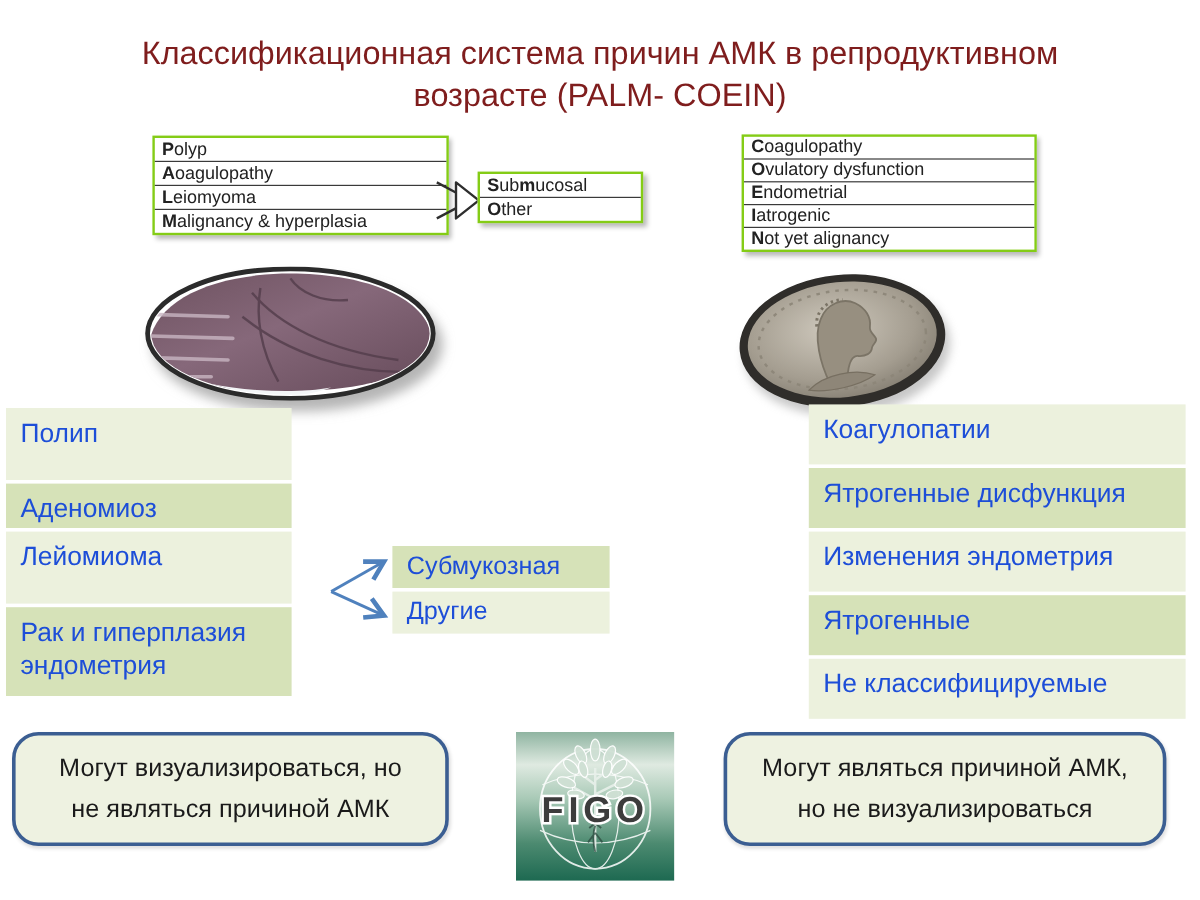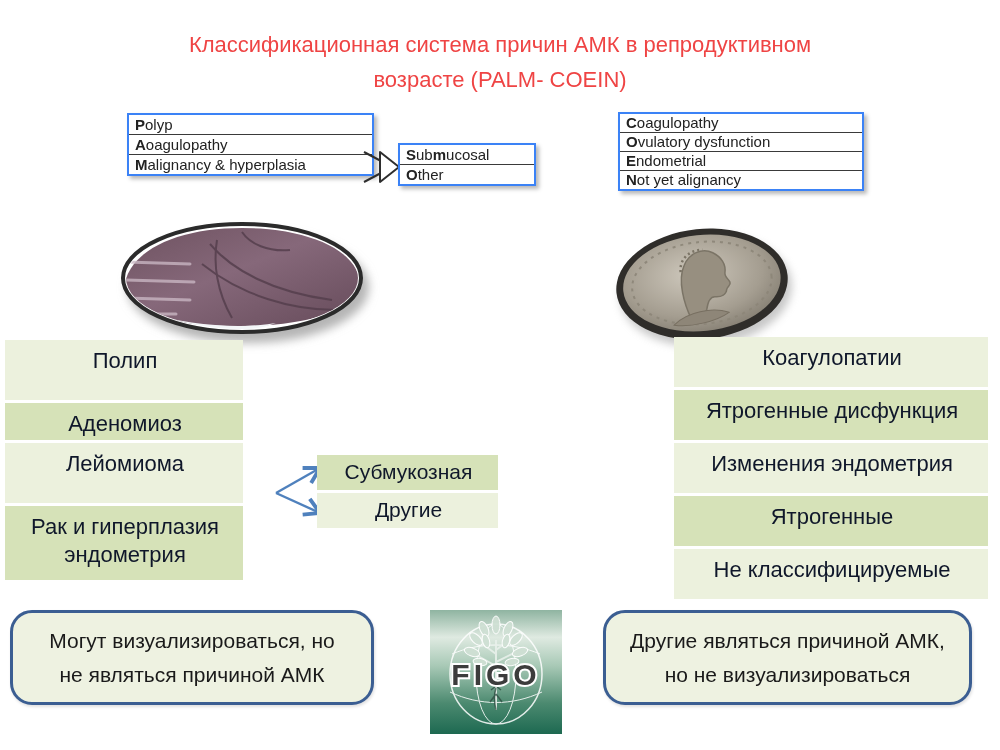--- a/index.html
+++ b/index.html
@@ -2,50 +2,50 @@
 <html lang="ru" style="--row-light: #ecf1dd; --row-dark: #d6e2b8; --note-fill: #eef2e1; --note-border: #3b5e92; --arrow-blue: #4f81bd;"><head>
 <meta charset="utf-8">
 <style>
   html,body{margin:0;padding:0;background:#ffffff;}
   .slide{
     position:relative;width:1000px;height:750px;background:#ffffff;overflow:hidden;
     font-family:"Liberation Sans","DejaVu Sans",sans-serif;color:#141414;
   }
   
   .title{position:absolute;top:27px;left:0;width:1000px;text-align:center;
-         font-size:22px;line-height:35px;color:#ef4444;}
-  
-  .ptable{position:absolute;background:#fff;border:2px solid #3b82f6;
+         font-size:27px;line-height:35px;color:#7f1d1d;}
+  
+  .ptable{position:absolute;background:#fff;border:2px solid #84cc16;
           box-shadow:3px 3px 4px rgba(0,0,0,.28);}
   .trow{height:19px;line-height:19px;border-bottom:1px solid #3a3a3a;
         padding-left:6px;font-size:15px;color:#222;white-space:nowrap;overflow:hidden;}
   .trow:last-child{border-bottom:none;}
   .bl{font-weight:700;}
   .palm-table{left:127px;top:113px;width:243px;}
   .sub-table{left:398px;top:143px;width:134px;}
   .sub-table .trow{height:19px;}
   .coein-table{left:578px;top:112px;width:242px;margin-left:40px;}
   .coein-table .trow{height:18px;line-height:18px;}
   .merge-arrow{position:absolute;left:363px;top:144px;width:40px;height:46px;}
   
   .palm{position:absolute;left:120px;top:222px;width:244px;height:112px;
         filter:drop-shadow(6px 9px 5px rgba(120,120,120,.55));}
   .coin{position:absolute;left:612px;top:226px;width:180px;height:116px;
         filter:drop-shadow(4px 7px 4px rgba(130,130,130,.45));}
   
   .glist{position:absolute;}
   .grow{box-sizing:border-box;padding:7px 10px 0 12px;font-size:22px;line-height:28px;
-        color:#0f172a;margin-bottom:3px;text-align:center;}
+        color:#1d4ed8;margin-bottom:3px;}
   .light{background:var(--row-light,#ecf1dd);}
   .dark{background:var(--row-dark,#d6e2b8);}
   .left-list{left:5px;top:340px;width:238px;}
   .right-list{left:658px;top:337px;width:314px;margin-left:16px;}
   .right-list .grow{height:50px;}
   .h60{height:60px;} .h53{height:37px;} .h74{height:74px;}
-  .mini-list{left:317px;top:455px;width:181px;}
+  .mini-list{left:327px;top:455px;width:181px;}
   .mini-list .grow{height:35px;padding-top:3px;font-size:21px;}
   .branch-arrows{position:absolute;left:262px;top:450px;width:72px;height:72px;}
   
   .note{position:absolute;box-sizing:border-box;height:95px;top:610px;
         background:var(--note-fill,#eef2e1);border:3px solid var(--note-border,#3b5e92);
         border-radius:22px;display:flex;align-items:center;justify-content:center;
         text-align:center;font-size:21px;line-height:34px;color:#1a1a1a;
         padding:0 22px;box-shadow:1px 2px 3px rgba(0,0,0,.12);}
   .left-note{left:10px;width:364px;}
   .right-note{left:603px;width:369px;}
@@ -57,38 +57,40 @@
 <div class="slide">
 
   <div class="title">
     <div>Классификационная система причин АМК в репродуктивном</div>
     <div>возрасте (PALM- COEIN)</div>
   </div>
 
   <div class="ptable palm-table">
     <div class="trow"><span class="bl">P</span><span>olyp</span></div>
     <div class="trow"><span class="bl">A</span><span>oagulopathy</span></div>
+    <div class="trow"><span class="bl">L</span><span>eiomyoma</span></div>
     <div class="trow"><span class="bl">M</span><span>alignancy &amp; hyperplasia</span></div>
   </div>
 
   <svg class="merge-arrow" viewBox="0 0 40 46">
     <path d="M1,8 L18,17" fill="none" stroke="#2e2e2e" stroke-width="2"></path>
     <path d="M1,38 L18,29" fill="none" stroke="#2e2e2e" stroke-width="2"></path>
     <polygon points="17,8 36,23 17,38" fill="#ffffff" stroke="#2e2e2e" stroke-width="2" stroke-linejoin="round"></polygon>
   </svg>
 
   <div class="ptable sub-table">
     <div class="trow"><span class="bl">S</span><span>ub</span><span class="bl">m</span><span>ucosal</span></div>
     <div class="trow"><span class="bl">O</span><span>ther</span></div>
   </div>
 
   <div class="ptable coein-table">
     <div class="trow"><span class="bl">C</span><span>oagulopathy</span></div>
     <div class="trow"><span class="bl">O</span><span>vulatory dysfunction</span></div>
     <div class="trow"><span class="bl">E</span><span>ndometrial</span></div>
+    <div class="trow"><span class="bl">I</span><span>atrogenic</span></div>
     <div class="trow"><span class="bl">N</span><span>ot yet alignancy</span></div>
   </div>
 
   <svg class="palm" viewBox="0 0 244 112">
     <defs>
       <clipPath id="pc1">
           <ellipse cx="122" cy="56" rx="116" ry="51"></ellipse>
         </clipPath>
       <linearGradient id="pg1" x1="0" y1="0" x2="1" y2="1">
         <stop offset="0" stop-color="#6e5260"></stop>
@@ -197,16 +199,16 @@
       <ellipse cx="56" cy="31" rx="3.5" ry="7" transform="rotate(-15 56 31)"></ellipse>
       <ellipse cx="76" cy="31" rx="3.5" ry="7" transform="rotate(15 76 31)"></ellipse>
       <ellipse cx="50" cy="52" rx="3.5" ry="7" transform="rotate(-80 50 52)"></ellipse>
       <ellipse cx="82" cy="52" rx="3.5" ry="7" transform="rotate(80 82 52)"></ellipse>
     </g>
     <path d="M66,78 C64,84 64,92 66,100 M66,84 L60,92 M66,84 L72,92 M66,76 L61,80 M66,76 L71,80" stroke="#2f4f43" stroke-width="1.5" fill="none" opacity="0.8"></path>
     <text x="66" y="75" text-anchor="middle" font-size="30" font-weight="bold" style="font-family:'Liberation Sans',sans-serif;letter-spacing:4px;paint-order:stroke;" fill="#3c3c3c" stroke="#ffffff" stroke-width="4">FIGO</text>
   </svg>
 
   <div class="note right-note">
-    <span>Другие являться причиной АМК, но не визуализироваться</span>
+    <span>Могут являться причиной АМК, но не визуализироваться</span>
   </div>
 
 </div>
 
 </body></html>

